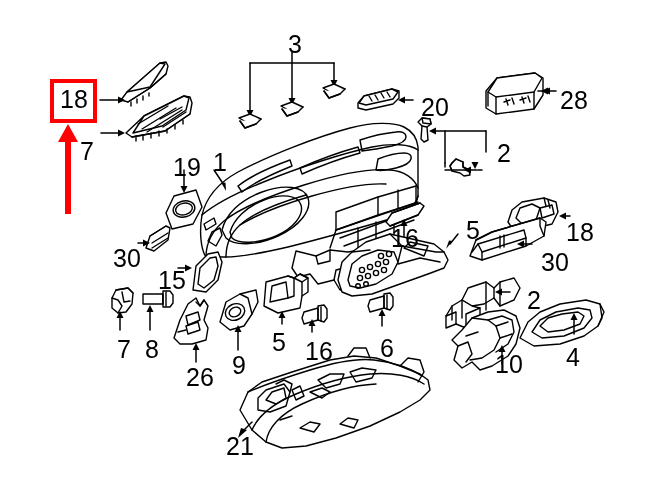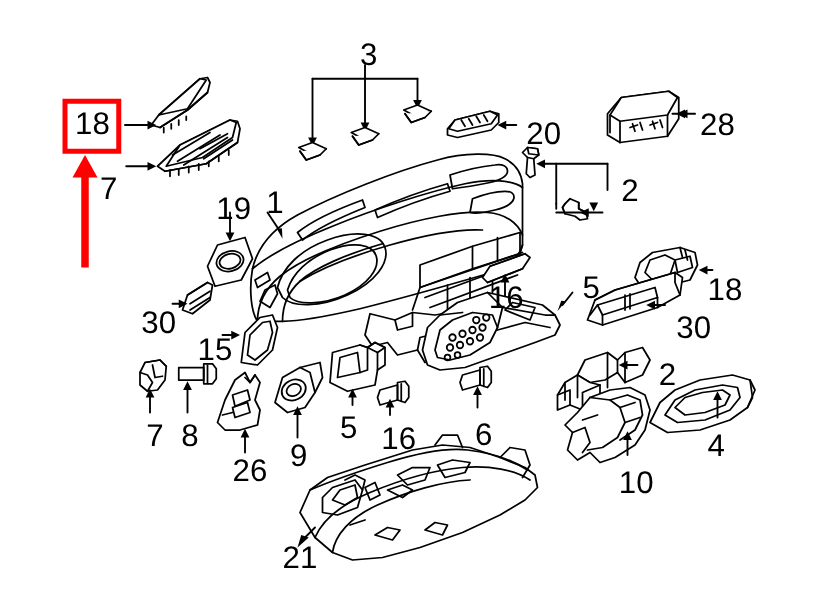--- a/index.html
+++ b/index.html
@@ -350,21 +350,21 @@
 
   <div class="lbl" style="left:213px;top:150px">1</div>
   <div class="lbl" style="left:497px;top:141px">2</div>
   <div class="lbl" style="left:288px;top:32px">3</div>
   <div class="lbl" style="left:566px;top:345px">4</div>
   <div class="lbl" style="left:466px;top:218px">5</div>
   <div class="lbl" style="left:380px;top:336px">6</div>
   <div class="lbl" style="left:117px;top:337px">7</div>
   <div class="lbl" style="left:145px;top:337px">8</div>
   <div class="lbl" style="left:232px;top:353px">9</div>
-  <div class="lbl" style="left:495px;top:374px">10</div>
+  <div class="lbl" style="left:495px;top:352px">10</div>
   <div class="lbl" style="left:272px;top:330px">5</div>
   <div class="lbl" style="left:305px;top:339px">16</div>
   <div class="lbl" style="left:391px;top:226px">16</div>
   <div class="lbl" style="left:527px;top:288px">2</div>
   <div class="lbl" style="left:158px;top:268px">15</div>
   <div class="lbl" style="left:173px;top:155px">19</div>
   <div class="lbl" style="left:80px;top:139px">7</div>
   <div class="lbl" style="left:60px;top:87px">18</div>
   <div class="lbl" style="left:421px;top:95px">20</div>
   <div class="lbl" style="left:113px;top:246px">30</div>

